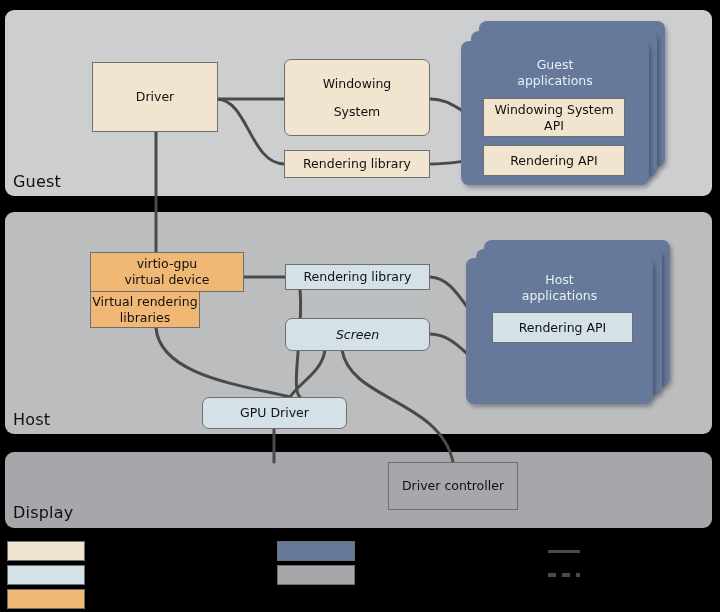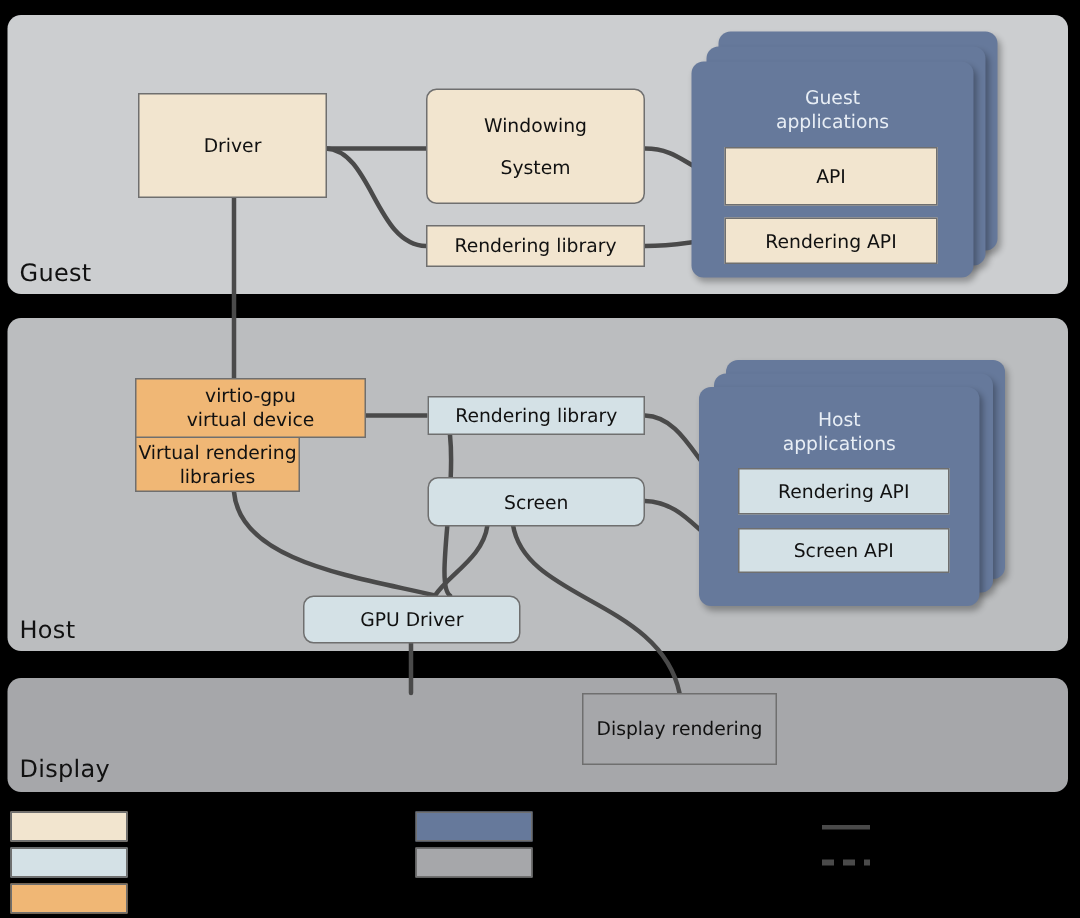--- a/index.html
+++ b/index.html
@@ -93,65 +93,63 @@
   </div>
 
   <div class="slayer" style="left:479px;top:21px;width:186px;height:146px;"></div>
   <div class="slayer" style="left:471px;top:31px;width:186px;height:146px;"></div>
   <div class="slayer" style="left:461px;top:41px;width:188px;height:144px;">
     <div class="stitle" style="top:16px;">
       <div>Guest</div>
       <div>applications</div>
     </div>
     <div class="node tan" style="left:22px;top:57px;width:142px;height:39px;flex-direction:column;">
+      <span>Windowing System</span>
       <span>API</span>
     </div>
     <div class="node tan" style="left:22px;top:104px;width:142px;height:31px;">
       <span>Rendering API</span>
     </div>
   </div>
 
   <div class="node org" style="left:90px;top:252px;width:154px;height:40px;flex-direction:column;">
     <span>virtio-gpu</span>
     <span>virtual device</span>
   </div>
   <div class="node org" style="left:90px;top:292px;width:110px;height:36px;flex-direction:column;border-top:none;">
     <span>Virtual rendering</span>
     <span>libraries</span>
   </div>
 
   <div class="node blu" style="left:285px;top:264px;width:145px;height:26px;">
     <span>Rendering library</span>
   </div>
 
-  <div class="node blu r" style="left:285px;top:318px;width:145px;height:33px;">
+  <div class="node blu r" style="left:285px;top:318px;width:145px;height:33px;font-style:italic;">
     <span>Screen</span>
   </div>
 
   <div class="node blu r" style="left:202px;top:397px;width:145px;height:32px;">
     <span>GPU Driver</span>
   </div>
 
   <div class="slayer" style="left:484px;top:240px;width:186px;height:146px;"></div>
   <div class="slayer" style="left:476px;top:249px;width:186px;height:146px;"></div>
   <div class="slayer" style="left:466px;top:258px;width:187px;height:146px;">
     <div class="stitle" style="top:14px;">
       <div>Host</div>
       <div>applications</div>
     </div>
     <div class="node blu" style="left:26px;top:54px;width:141px;height:31px;">
       <span>Rendering API</span>
     </div>
-    <div class="node blu" style="left:26px;top:94px;width:141px;height:30px;">
-      <span>Screen API</span>
-    </div>
   </div>
 
   <div class="node gry" style="left:388px;top:462px;width:130px;height:48px;background:#a6a7aa;">
-    <span>Display rendering</span>
+    <span>Driver controller</span>
   </div>
 
   <div class="legend-sw" style="left:7px;top:541px;width:78px;height:20px;background:#f2e5cf;"></div>
   <div class="legend-text" style="left:93px;top:545px;"></div>
 
   <div class="legend-sw" style="left:7px;top:565px;width:78px;height:20px;background:#d4e1e6;"></div>
   <div class="legend-text" style="left:93px;top:569px;"></div>
 
   <div class="legend-sw" style="left:7px;top:589px;width:78px;height:20px;background:#f0b775;"></div>
   <div class="legend-text" style="left:93px;top:593px;"></div>

